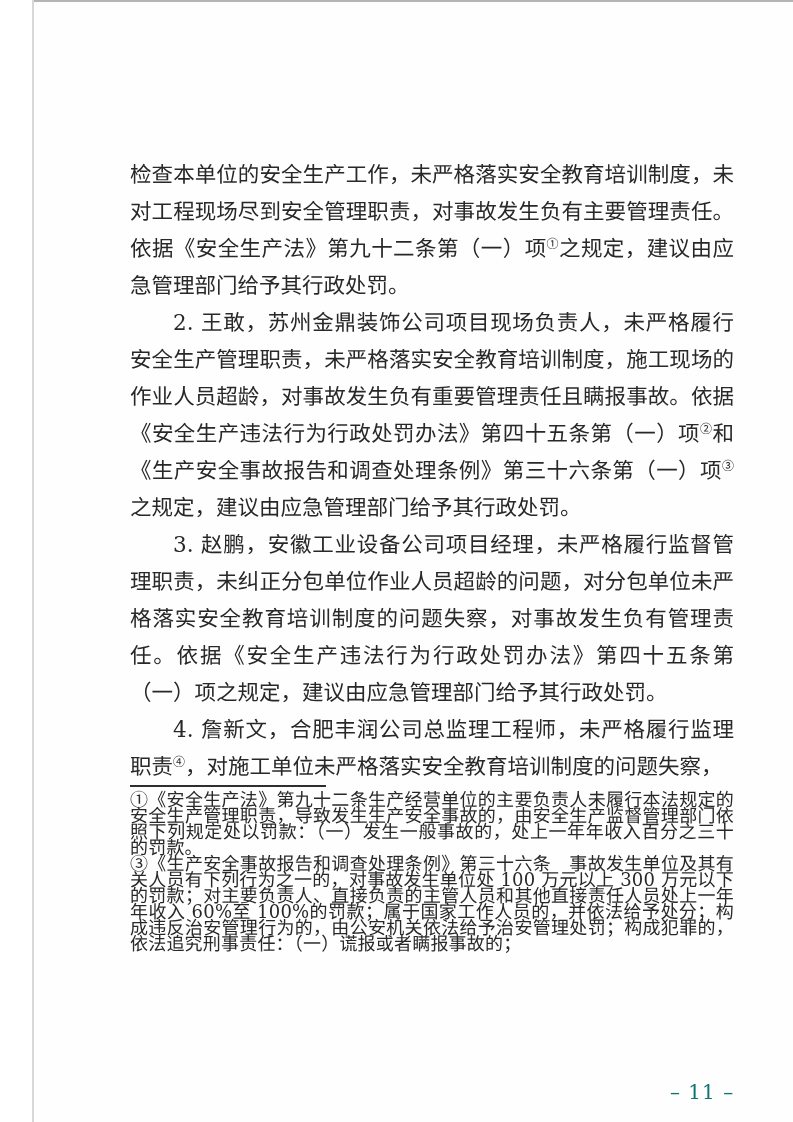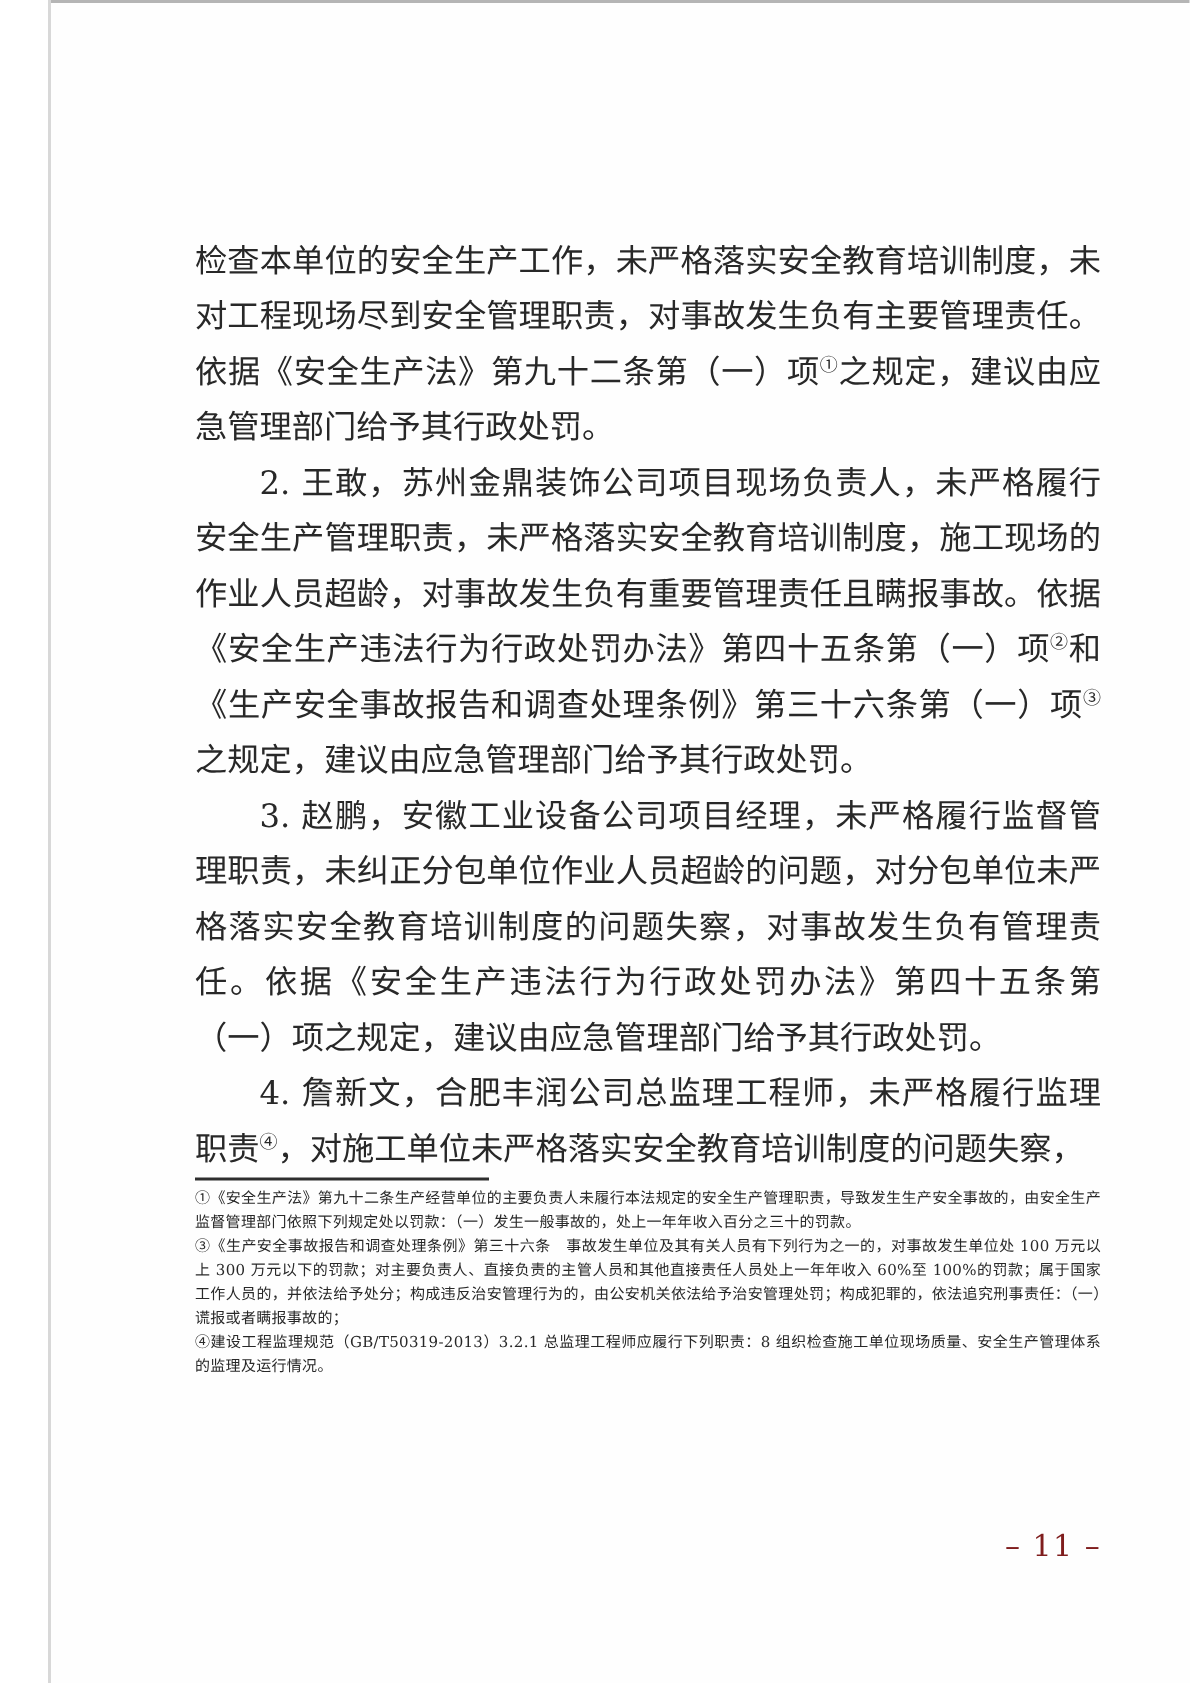--- a/index.html
+++ b/index.html
@@ -59,34 +59,34 @@
     width: 604px;
   }
   .footnote-divider {
     width: 196px;
     height: 0;
     border-top: 2px solid #2e2e2e;
     margin: 0 0 5px 0;
   }
   .footnote-section p.footnote {
     margin: 0;
-    font-size: 10px;
+    font-size: 18px;
     line-height: 16px;
     text-align: justify;
     letter-spacing: 0.2px;
   }
   .page-number {
     position: absolute;
     left: 638px;
-    top: 1018px;
+    top: 1080px;
     width: 64px;
     text-align: center;
     font-size: 20px;
     letter-spacing: 1px;
-    color: #7f1d1d;
+    color: #0f766e;
     white-space: nowrap;
   }
 </style>
 </head>
 <body>
 
 <div class="page">
   <div class="scan-edge-top"></div>
   <div class="scan-edge-left"></div>
 
@@ -95,18 +95,17 @@
       <p class="indent">2. 王敢，苏州金鼎装饰公司项目现场负责人，未严格履行安全生产管理职责，未严格落实安全教育培训制度，施工现场的作业人员超龄，对事故发生负有重要管理责任且瞒报事故。依据《安全生产违法行为行政处罚办法》第四十五条第（一）项<sup>②</sup>和《生产安全事故报告和调查处理条例》第三十六条第（一）项<sup>③</sup>之规定，建议由应急管理部门给予其行政处罚。</p>
       <p class="indent">3. 赵鹏，安徽工业设备公司项目经理，未严格履行监督管理职责，未纠正分包单位作业人员超龄的问题，对分包单位未严格落实安全教育培训制度的问题失察，对事故发生负有管理责任。依据《安全生产违法行为行政处罚办法》第四十五条第（一）项之规定，建议由应急管理部门给予其行政处罚。</p>
       <p class="indent">4. 詹新文，合肥丰润公司总监理工程师，未严格履行监理职责<sup>④</sup>，对施工单位未严格落实安全教育培训制度的问题失察，</p>
     </div>
 
   <div class="footnote-section">
     <div class="footnote-divider"></div>
     <div id="footnotes">
         <p class="footnote"><span>①</span><span>《安全生产法》第九十二条生产经营单位的主要负责人未履行本法规定的安全生产管理职责，导致发生生产安全事故的，由安全生产监督管理部门依照下列规定处以罚款：（一）发生一般事故的，处上一年年收入百分之三十的罚款。</span></p>
         <p class="footnote"><span>③</span><span>《生产安全事故报告和调查处理条例》第三十六条　事故发生单位及其有关人员有下列行为之一的，对事故发生单位处 100 万元以上 300 万元以下的罚款；对主要负责人、直接负责的主管人员和其他直接责任人员处上一年年收入 60%至 100%的罚款；属于国家工作人员的，并依法给予处分；构成违反治安管理行为的，由公安机关依法给予治安管理处罚；构成犯罪的，依法追究刑事责任：（一）谎报或者瞒报事故的；</span></p>
-        <p class="footnote"><span>④</span><span>建设工程监理规范（GB/T50319-2013）3.2.1 总监理工程师应履行下列职责：8 组织检查施工单位现场质量、安全生产管理体系的监理及运行情况。</span></p>
       </div>
   </div>
 
   <div class="page-number">– 11 –</div>
 </div>
 
 </body></html>

